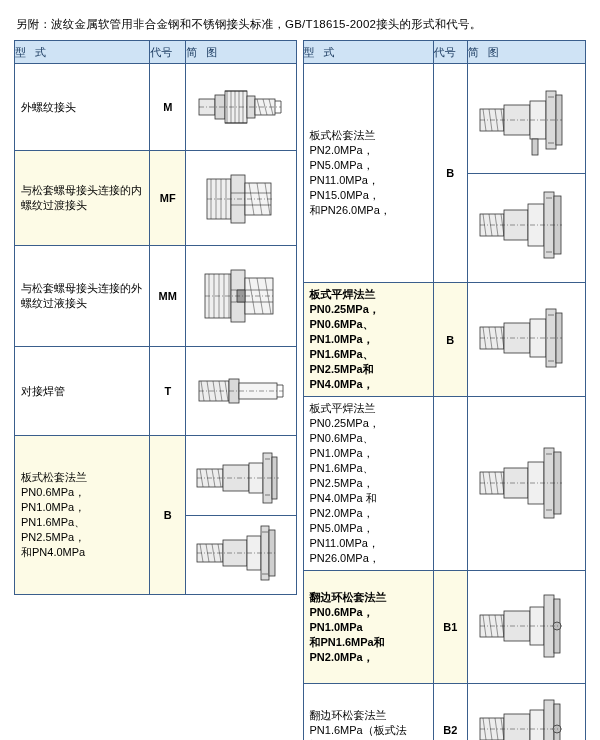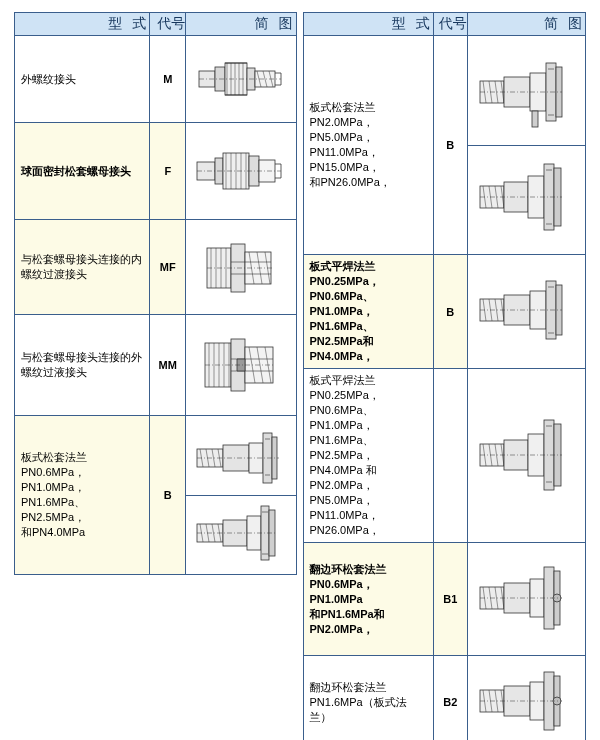--- a/index.html
+++ b/index.html
@@ -40,23 +40,23 @@
   .tbl-left { width: 283px; }
   .tbl-right { width: 284px; margin-left: 6px; }
   th, td {
     border: 1px solid #3a5e8c;
     vertical-align: middle;
     padding: 0;
   }
   thead th {
     background: #cfe3f5;
     height: 22px;
-    font-size: 14px;
+    font-size: 11px;
     font-weight: normal;
-    text-align: right;
+    text-align: left;
     color: #16365c;
     letter-spacing: 3px;
   }
   thead th.narrow { letter-spacing: 0px; }
   td.txt {
     font-size: 11px;
     line-height: 15px;
     padding: 4px 6px;
     color: #000;
   }
@@ -77,20 +77,21 @@
   .rcol-type { width: 130px; }
   .rcol-code { width: 34px; }
   .rcol-fig  { width: 118px; }
   svg { display: block; margin: 0 auto; }
 </style>
 </head>
 <body>
 
 <div class="page">
 
+  <div class="caption">另附：波纹金属软管用非合金钢和不锈钢接头标准，GB/T18615-2002接头的形式和代号。</div>
 
   <div class="tables">
 
     <table class="tbl-left">
       <colgroup>
         <col class="col-type">
           <col class="col-code">
           <col class="col-fig">
       </colgroup>
       <thead>
@@ -116,39 +117,20 @@
                 <rect x="56" y="19" width="8" height="22" fill="#dcdcdc"></rect>
                 <rect x="64" y="22" width="20" height="16" fill="#f2f2f2"></rect>
                 <path d="M66 22 l4 16 M72 22 l4 16 M78 22 l4 16" stroke-width="0.5"></path>
                 <path d="M84 24 h6 v12 h-6"></path>
                 <path d="M8 30 h82" stroke-dasharray="5 2 1 2" stroke-width="0.5"></path>
               </g>
             </svg>
           </td>
         </tr>
 
-        <tr>
-          <td class="txt yellow" style="height:88px; font-weight:bold">球面密封松套螺母接头</td>
-          <td class="code yellow">F</td>
-          <td class="fig">
-            <svg width="100" height="66" viewBox="0 0 100 66">
-              <g fill="none" stroke="#333" stroke-width="0.8">
-                <rect x="6" y="24" width="18" height="18" fill="#e8e8e8"></rect>
-                <rect x="24" y="20" width="8" height="26" fill="#d8d8d8"></rect>
-                <rect x="32" y="15" width="26" height="36" fill="#efefef"></rect>
-                <path d="M35 15 v36 M40 15 v36 M45 15 v36 M50 15 v36 M55 15 v36" stroke-width="0.5"></path>
-                <rect x="58" y="18" width="10" height="30" fill="#dcdcdc"></rect>
-                <path d="M68 22 q8 11 0 22" fill="#f0f0f0"></path>
-                <rect x="68" y="22" width="16" height="22" fill="#f4f4f4"></rect>
-                <path d="M84 26 h6 v14 h-6"></path>
-                <path d="M6 33 h84" stroke-dasharray="5 2 1 2" stroke-width="0.5"></path>
-              </g>
-            </svg>
-          </td>
-        </tr>
 
         <tr>
           <td class="txt yellow" style="height:86px">与松套螺母接头连接的内螺纹过渡接头</td>
           <td class="code yellow">MF</td>
           <td class="fig">
             <svg width="100" height="70" viewBox="0 0 100 70">
               <g fill="none" stroke="#333" stroke-width="0.8">
                 <rect x="16" y="16" width="24" height="40" fill="#efefef"></rect>
                 <path d="M20 16 v40 M25 16 v40 M30 16 v40 M35 16 v40" stroke-width="0.5"></path>
                 <rect x="40" y="12" width="14" height="48" fill="#e2e2e2"></rect>
@@ -173,20 +155,36 @@
                 <rect x="54" y="18" width="28" height="36" fill="#f3f3f3"></rect>
                 <path d="M58 18 l6 36 M66 18 l6 36 M74 18 l6 36" stroke-width="0.5"></path>
                 <path d="M40 30 h42 M40 42 h42" stroke-width="0.6"></path>
                 <path d="M46 30 h8 v12 h-8 z" fill="#9a9a9a"></path>
                 <path d="M14 36 h70" stroke-dasharray="5 2 1 2" stroke-width="0.5"></path>
               </g>
             </svg>
           </td>
         </tr>
 
+        <tr>
+          <td class="txt white" style="height:80px">对接焊管</td>
+          <td class="code white">T</td>
+          <td class="fig">
+            <svg width="100" height="60" viewBox="0 0 100 60">
+              <g fill="none" stroke="#333" stroke-width="0.8">
+                <rect x="8" y="20" width="30" height="20" fill="#ededed"></rect>
+                <path d="M10 20 l3 20 M16 20 l3 20 M22 20 l3 20 M28 20 l3 20 M34 20 l3 20" stroke-width="0.5"></path>
+                <rect x="38" y="18" width="10" height="24" fill="#d9d9d9"></rect>
+                <rect x="48" y="22" width="38" height="16" fill="#f5f5f5"></rect>
+                <path d="M86 24 h6 v12 h-6"></path>
+                <path d="M8 30 h84" stroke-dasharray="5 2 1 2" stroke-width="0.5"></path>
+              </g>
+            </svg>
+          </td>
+        </tr>
 
         <tr>
           <td class="txt yellow" style="height:150px; white-space:pre-line; font-weight:normal">板式松套法兰
 PN0.6MPa，PN1.0MPa，
 PN1.6MPa、PN2.5MPa，
 和PN4.0MPa</td>
           <td class="code yellow">B</td>
           <td class="fig" style="padding:0">
             <div style="border-bottom:1px solid #3a5e8c; height:74px; display:flex; align-items:center; justify-content:center;">
               <svg width="100" height="66" viewBox="0 0 100 66">

